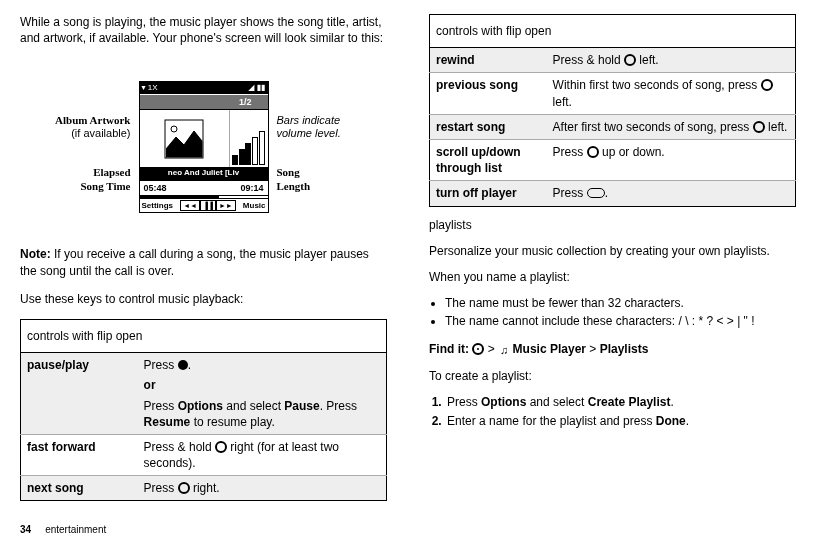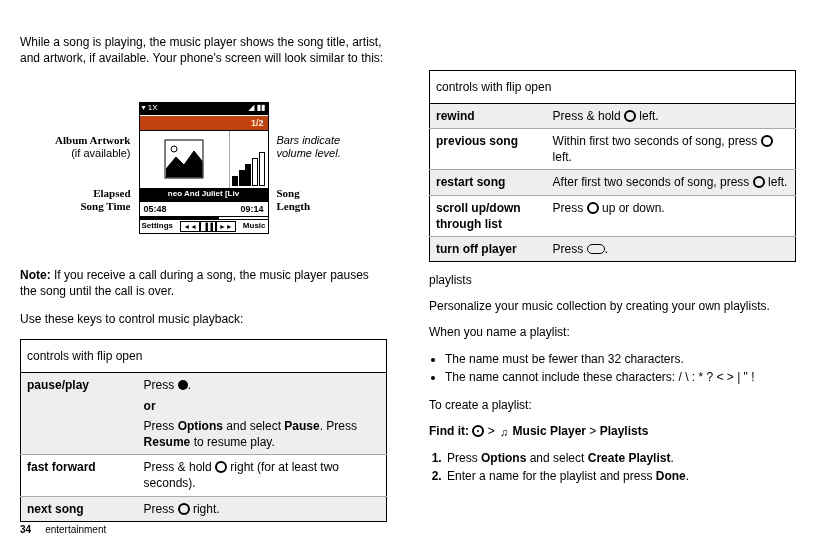--- a/index.html
+++ b/index.html
@@ -9,21 +9,20 @@
     color: #000;
     width: 816px;
     height: 556px;
     padding: 14px 20px;
     line-height: 1.35;
   }
   .page {
     display: flex;
     gap: 42px;
     height: 100%;
-    align-items: center;
   }
   .col {
     flex: 1;
     display: flex;
     flex-direction: column;
     gap: 8px;
   }
   .col-right { gap: 6px; }
   p { margin-bottom: 4px; }
 
@@ -54,21 +53,21 @@
     flex-direction: column;
     font-size: 9px;
     font-family: "Arial Narrow", Arial, sans-serif;
   }
   .statusbar {
     background:#000; color:#fff; height:12px;
     display:flex; justify-content:space-between; align-items:center;
     padding:0 2px; font-size:8px;
   }
   .counter {
-    background:#c2410c; color:#fff; text-align:right; padding:1px 4px;
+    background:#737373; color:#fff; text-align:right; padding:1px 16px;
     font-weight:bold; font-size:9px; border-top:1px solid #fff;
   }
   .allsongs {
     text-align:center; font-weight:bold; padding:3px 0;
   }
   .artwork-row {
     display:flex; align-items:flex-end; height:58px;
     border-top:1px solid #000;
   }
   .artwork {
@@ -290,30 +289,30 @@
     </tbody>
       </table>
 
     <p style="margin-top:4px;">playlists</p>
     <p>Personalize your music collection by creating your own playlists.</p>
     <p>When you name a playlist:</p>
     <ul class="bullets">
       <li>The name must be fewer than 32 characters.</li>
       <li>The name cannot include these characters: / \ : * ? &lt; &gt; | " !</li>
     </ul>
-    <p>To create a playlist:</p>
     <p>
       <b>Find it: </b>
       <span class="dot-in-ring"></span>
       <span> &gt; </span>
       <span class="notes-icon">♫</span>
       <span class="narrow">Music Player</span>
       <span> &gt; </span>
       <span class="narrow">Playlists</span>
     </p>
+    <p>To create a playlist:</p>
     <ol class="nums">
       <li><span>Press </span><span class="narrow">Options</span><span> and select </span><span class="narrow">Create Playlist</span><span>.</span></li>
       <li><span>Enter a name for the playlist and press </span><span class="narrow">Done</span><span>.</span></li>
     </ol>
   </div>
 </div>
 
 <div class="footer">
   <b>34</b><span>entertainment</span>
 </div>

